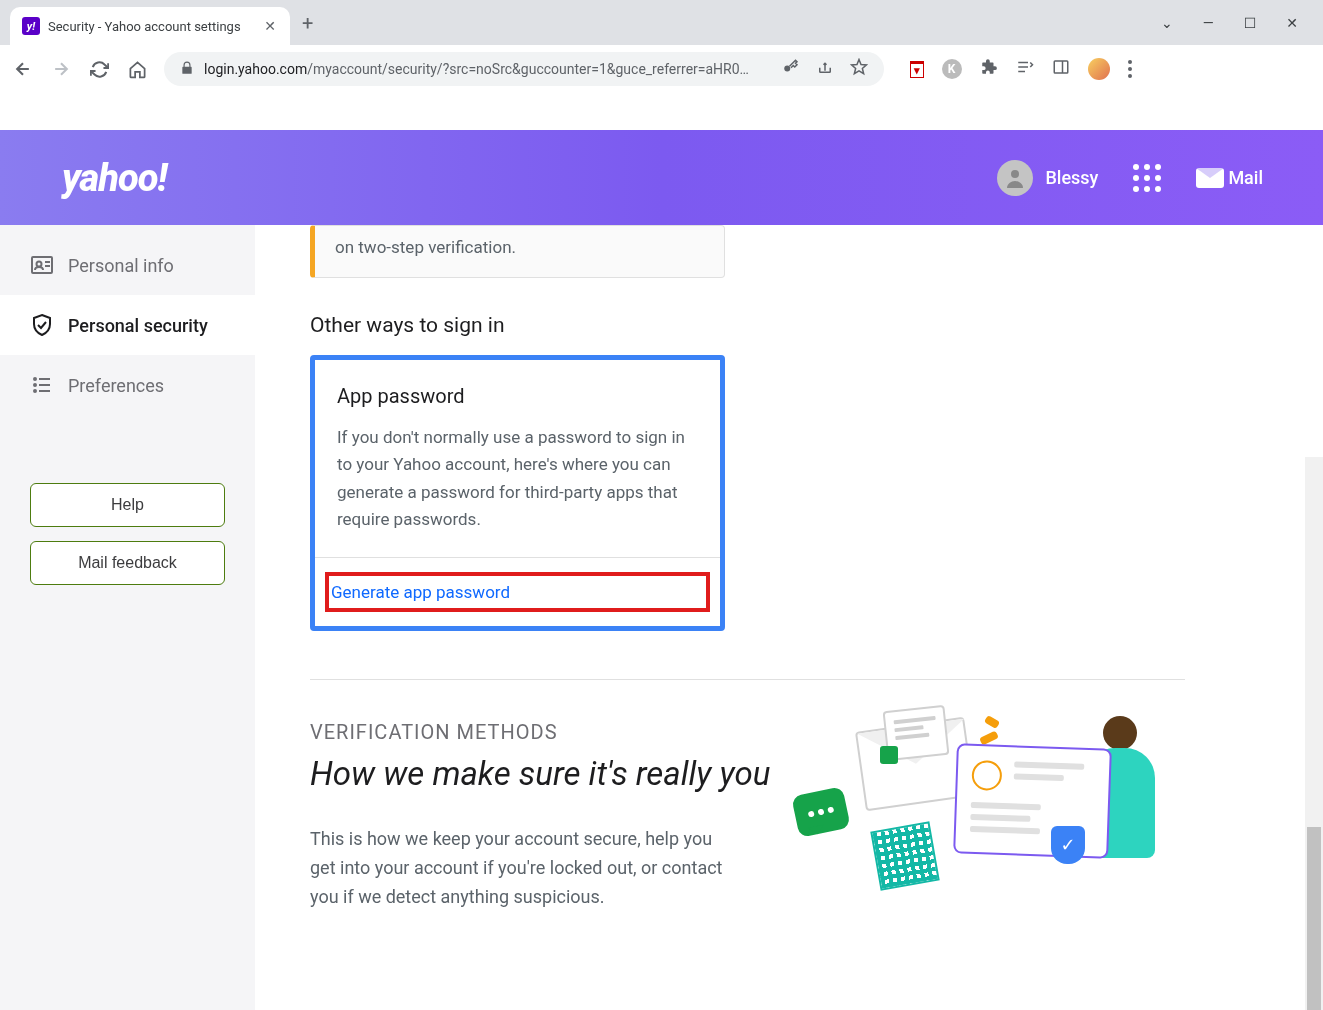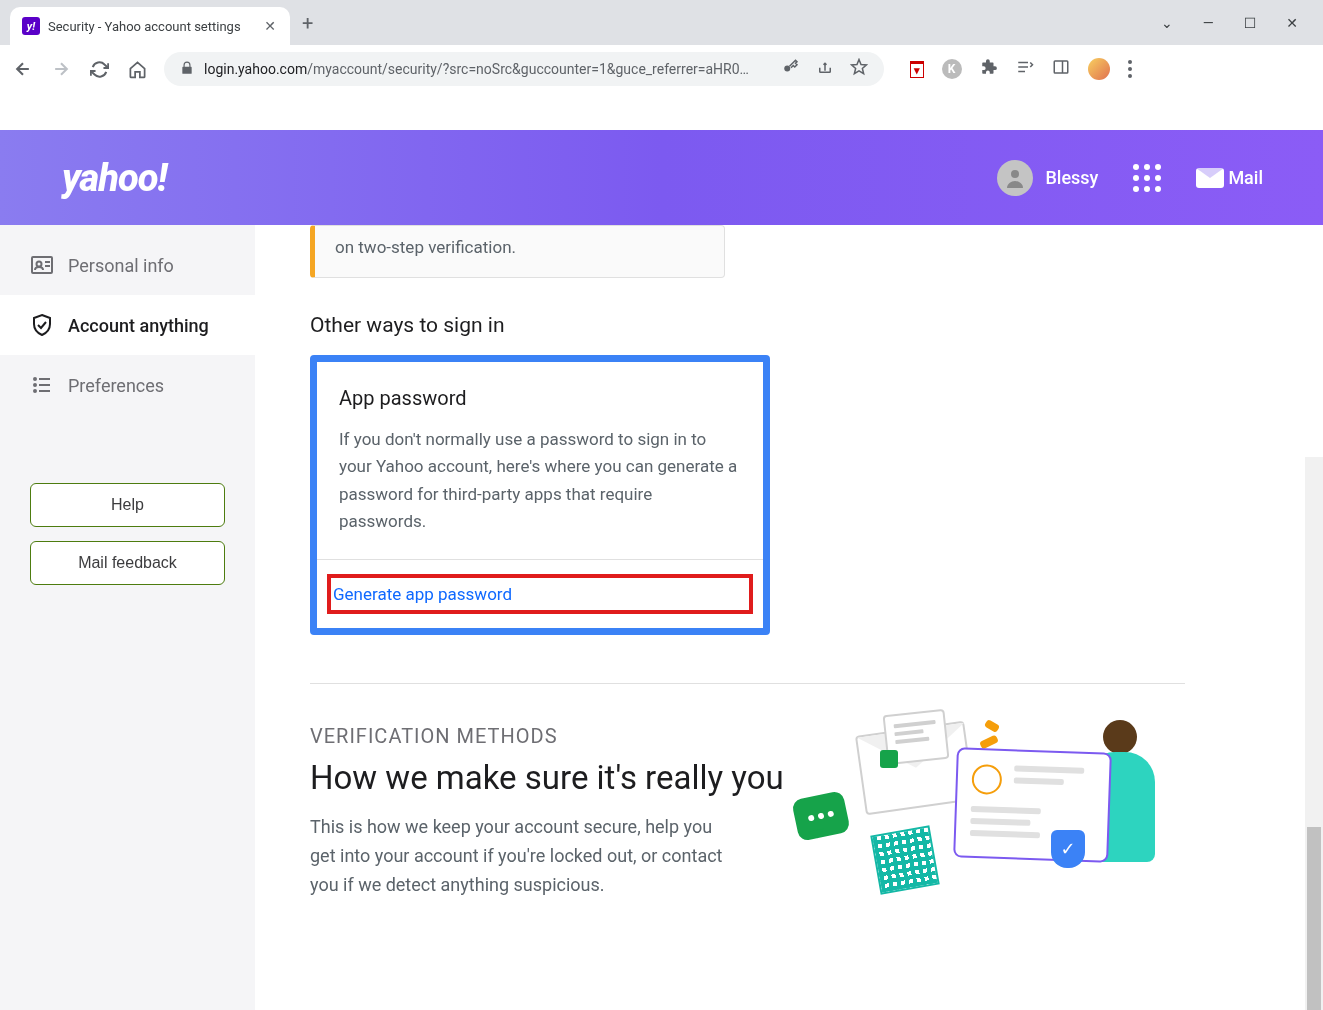--- a/index.html
+++ b/index.html
@@ -56,33 +56,33 @@
   
   .main { flex:1; background:#fff; padding:0 0 0 55px; overflow:hidden; position:relative; }
   .scrollbar-track { position:absolute; right:0; top:232px; bottom:0; width:18px; background:#f1f1f1; }
   .scrollbar-thumb { position:absolute; right:2px; width:14px; background:#c1c1c1; border-radius:0; top:370px; height:330px; cursor:pointer; }
   
   .notice-card { border:1px solid #e0e0e0; border-left:5px solid #f5a623; border-radius:4px; padding:8px 20px 16px 20px; width:415px; margin-bottom:35px; background:#fafafa; }
   .notice-text { color:#5b636a; font-size:17px; line-height:1.6; }
   
   .section-title { font-size:21px; color:#1d1d1f; margin-bottom:18px; }
   
-  .card { border:7px solid #3b82f6; border-radius:4px; width:460px; }
+  .card { border:5px solid #3b82f6; border-radius:4px; width:415px; }
   .card-body { padding:24px 22px; }
   .card-title { font-size:20px; color:#1d1d1f; margin-bottom:16px; }
   .card-desc { font-size:17px; color:#5b636a; line-height:1.6; }
   .card-footer { border-top:1px solid #e0e0e0; padding:18px 16px; }
   .highlight-box { border:4px solid #e01c1c; padding:0; margin:-4px -6px; }
   .gen-link { color:#0f69ff; font-size:17px; cursor:pointer; padding:6px 2px; display:inline-block; }
   
   .divider { border:0; border-top:1px solid #e0e0e0; margin:48px 0 40px 0; width:875px; }
   
   .verif-section { width:875px; position:relative; }
   .verif-label { font-size:20px; letter-spacing:1px; color:#6e6e73; margin-bottom:10px; }
-  .verif-heading { font-size:33px; color:#1d1d1f; margin-bottom:16px; font-weight:400; }
+  .verif-heading { font-size:33px; color:#1d1d1f; margin-bottom:32px; font-weight:400;font-style:italic; }
   .verif-desc { font-size:18px; color:#5b636a; line-height:1.6; width:430px; }
   .illustration { position:absolute; right:0; top:-4px; width:400px; height:170px; }
   
   
   .illus-person { position:absolute; right:30px; top:0; }
   .illus-head { width:34px; height:34px; background:#5a3a1a; border-radius:50%; margin:0 auto; }
   .illus-body { width:70px; height:110px; background:#2dd4bf; border-radius:30px 30px 8px 8px; margin-top:-2px; }
   .illus-card { position:absolute; right:75px; top:30px; width:155px; height:110px; background:#fff; border:2px solid #7c5af0; border-radius:8px; padding:14px; transform:rotate(2deg); }
   .illus-card .avatar-circ { width:30px; height:30px; border:2px solid #f59e0b; border-radius:50%; display:inline-block; vertical-align:top; }
   .illus-card .lines { display:inline-block; margin-left:8px; }
@@ -220,21 +220,21 @@
           <circle cx="9" cy="11" r="2.5"></circle>
           <path d="M5 17c0-2 2-3 4-3s4 1 4 3M15 9h5M15 13h5"></path>
         </svg>
       <span>Personal info</span>
     </div>
     <div class="side-item active">
       <svg viewBox="0 0 24 24" fill="none" stroke="currentColor" stroke-width="2">
           <path d="M12 2l8 3v6c0 5-3.5 9-8 11-4.5-2-8-6-8-11V5l8-3z"></path>
           <path d="M8 12l3 3 5-6"></path>
         </svg>
-      <span>Account anything</span>
+      <span>Personal security</span>
     </div>
     <div class="side-item">
       <svg viewBox="0 0 24 24" fill="none" stroke="currentColor" stroke-width="2">
           <circle cx="5" cy="6" r="1" fill="currentColor"></circle>
           <path d="M9 6h11"></path>
           <circle cx="5" cy="12" r="1" fill="currentColor"></circle>
           <path d="M9 12h11"></path>
           <circle cx="5" cy="18" r="1" fill="currentColor"></circle>
           <path d="M9 18h11"></path>
         </svg>

